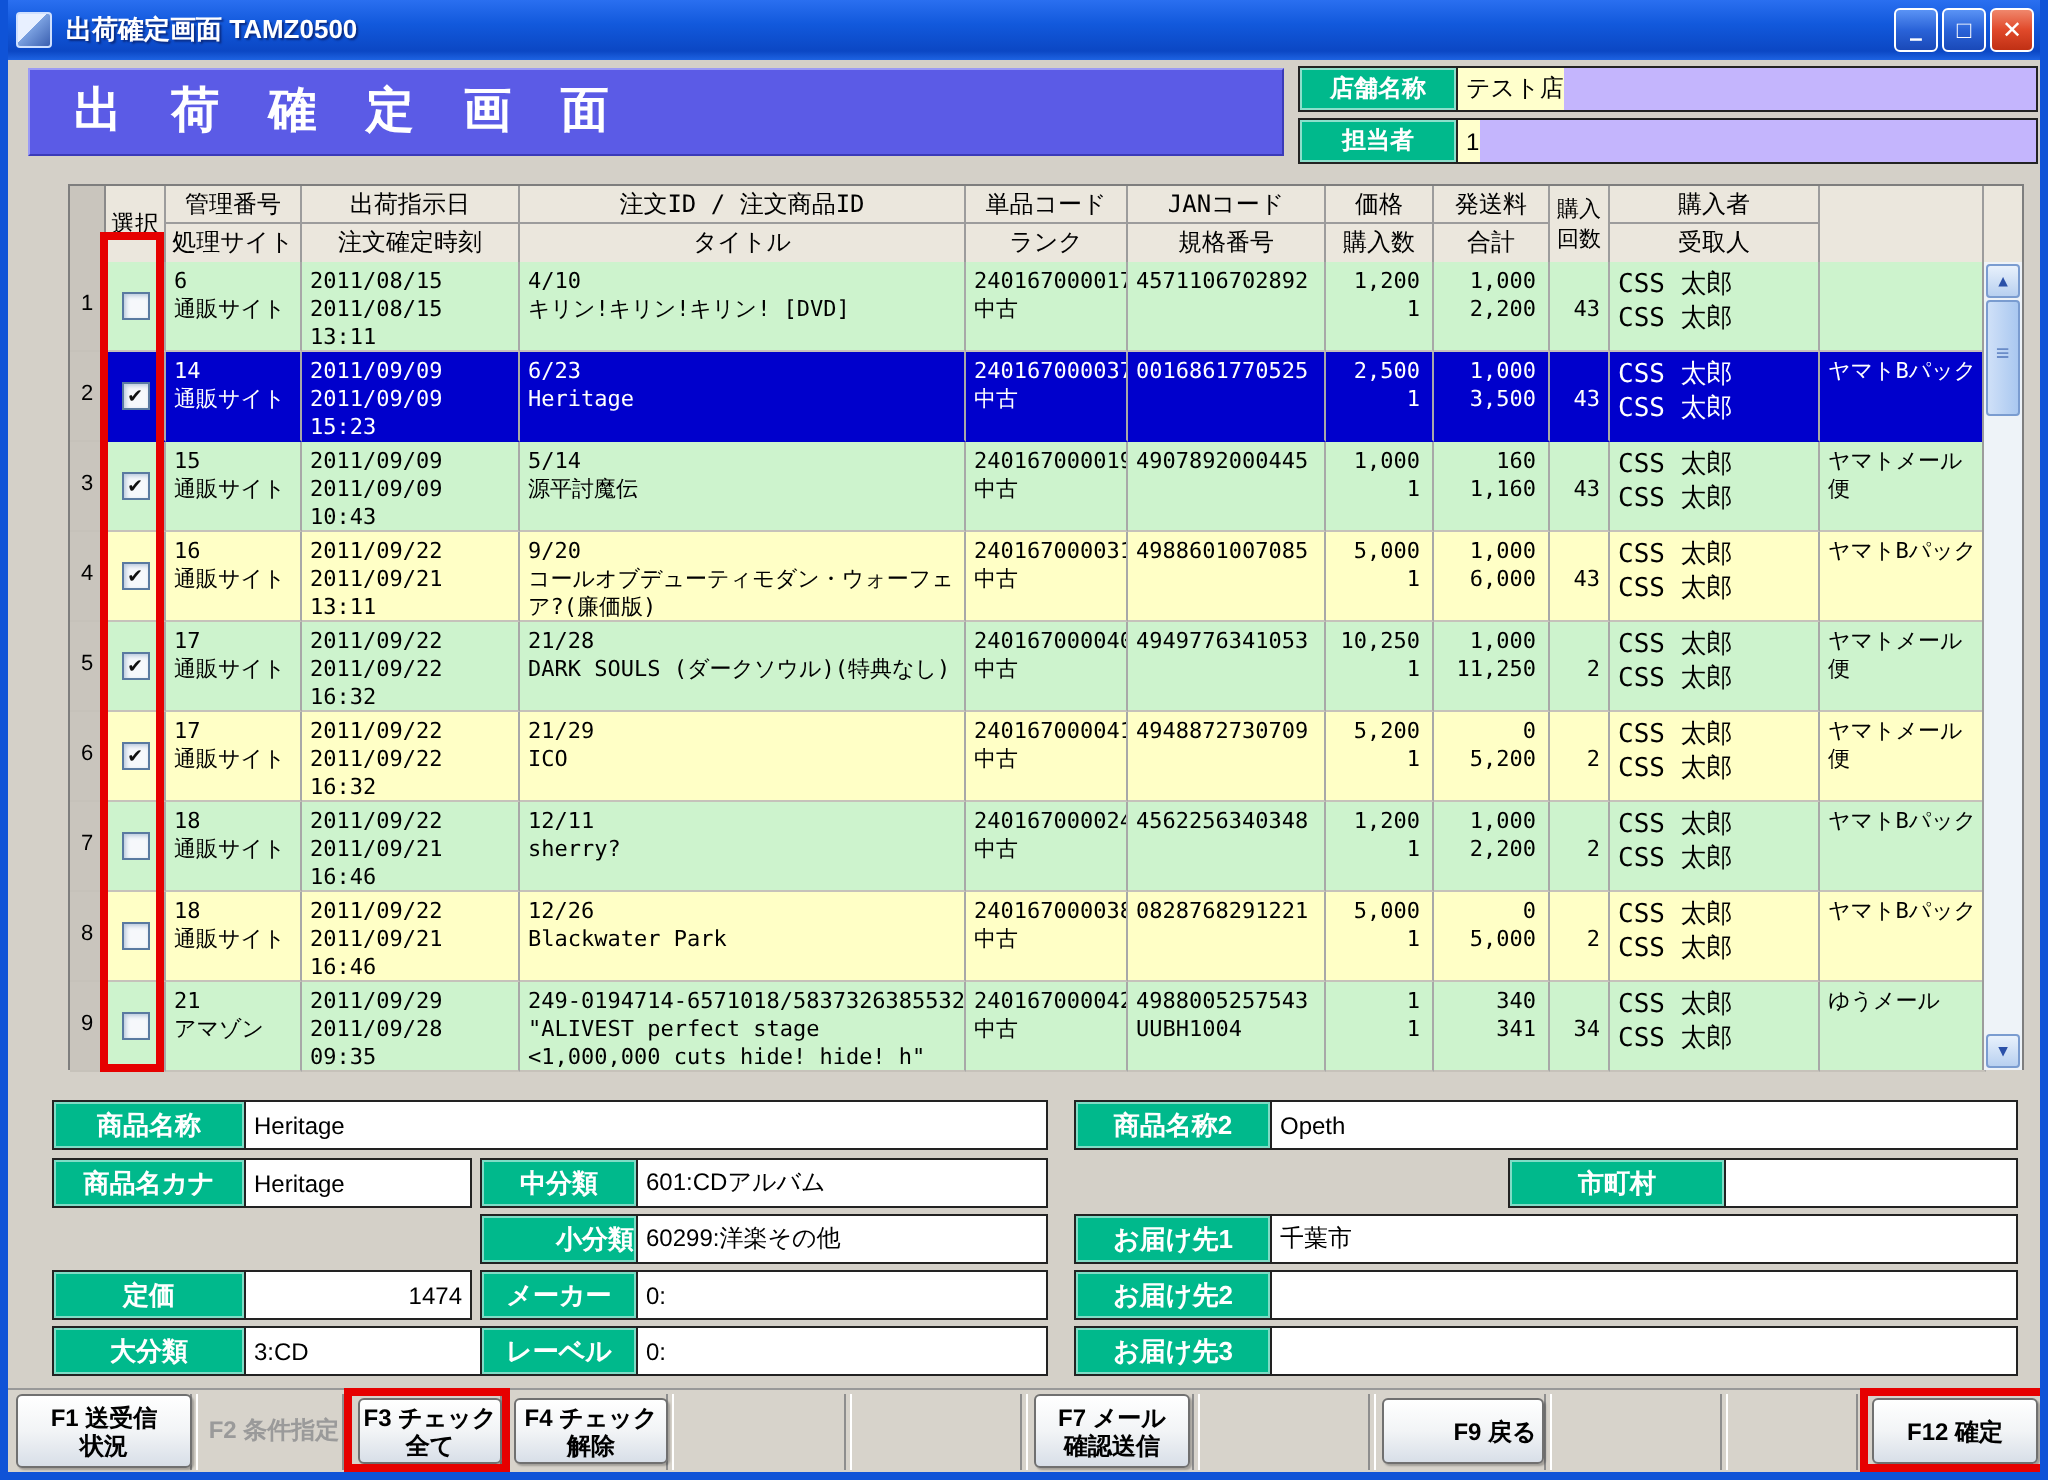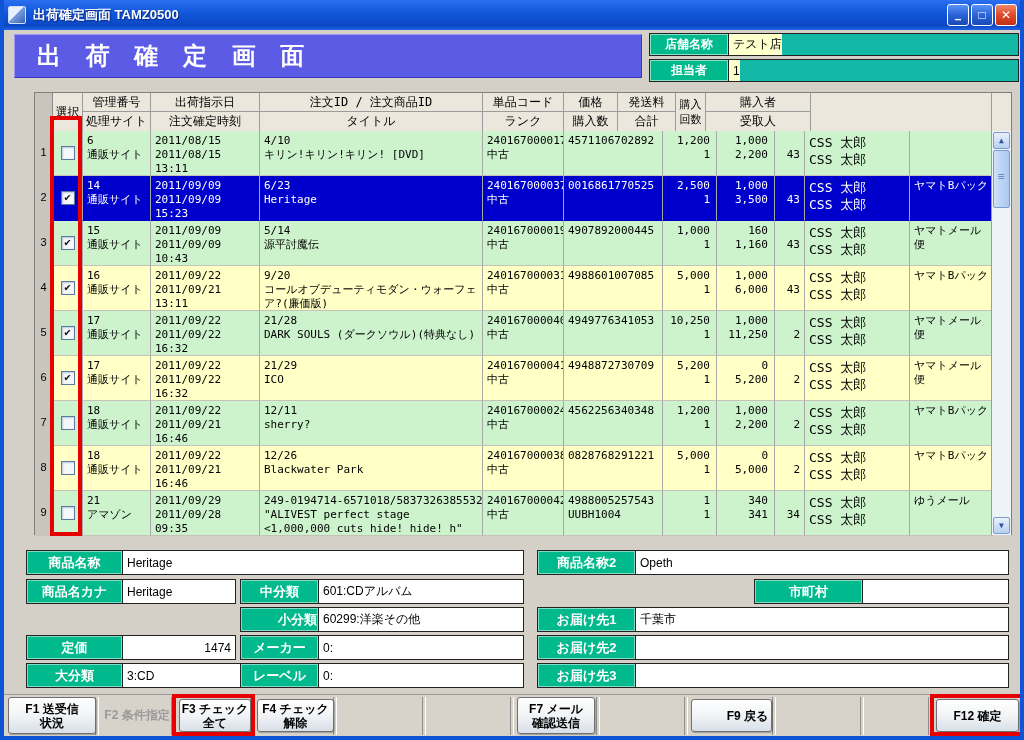--- a/index.html
+++ b/index.html
@@ -17,21 +17,21 @@
   .tb-btns{position:absolute;right:7px;top:4px;display:flex;gap:2px;}
   .tb-btn{width:22px;height:22px;border-radius:3px;border:1px solid #fff;
     color:#fff;font-size:12px;font-weight:bold;display:flex;align-items:center;justify-content:center;
     background:linear-gradient(180deg,#5a93f5 0%,#2a63d8 50%,#1a49b8 100%);box-sizing:border-box;}
   .tb-btn.close{background:linear-gradient(180deg,#f0876c 0%,#e0492a 50%,#c03014 100%);}
   .tb-btn.min span{margin-top:8px;}
   
   .banner{position:absolute;left:10px;top:34px;width:628px;height:44px;
     background:var(--c-banner_purple,#5b5be6);border:1px solid #9a9af5;border-bottom-color:#3a3ab8;border-right-color:#3a3ab8;
     color:#fff;font-weight:bold;font-size:24px;letter-spacing:9px;line-height:42px;padding-left:22px;box-sizing:border-box;}
-  .hgroup{position:absolute;display:flex;border:1px solid #222;background:#14b8a6;box-sizing:border-box;}
+  .hgroup{position:absolute;display:flex;border:1px solid #222;background:#c4b5fd;box-sizing:border-box;}
   .hlabel{background:var(--c-accent_green,#00b98c);color:#fff;font-weight:bold;font-size:12px;
     display:flex;align-items:center;justify-content:center;border-right:1px solid #222;
     box-shadow:inset 0 0 0 1px rgba(255,255,255,.55);box-sizing:border-box;}
   .hfield{background:var(--c-field_yellow,#ffffcc);font-size:12px;display:flex;align-items:center;
     padding-left:4px;box-sizing:border-box;color:#000;}
   
   .table{position:absolute;left:30px;top:92px;width:978px;height:443px;border:1px solid #7e7e7e;
     background:#fff;box-sizing:border-box;font-family:"DejaVu Sans Mono","DejaVu Sans",monospace;}
   .thead{display:flex;height:38px;background:#ebe7dd;}
   .th{box-sizing:border-box;border-right:1px solid #9c9c9c;font-size:12px;color:#000;overflow:hidden;}
@@ -124,20 +124,24 @@
             <div class="t">注文確定時刻</div>
           </div>
           <div class="th" style="width:223px">
   <div class="t t1">注文ID / 注文商品ID</div>
             <div class="t">タイトル</div>
           </div>
           <div class="th" style="width:81px">
   <div class="t t1">単品コード</div>
             <div class="t">ランク</div>
           </div>
+          <div class="th" style="width:99px">
+  <div class="t t1">JANコード</div>
+            <div class="t">規格番号</div>
+          </div>
           <div class="th" style="width:54px">
   <div class="t t1">価格</div>
             <div class="t">購入数</div>
           </div>
           <div class="th" style="width:58px">
   <div class="t t1">発送料</div>
             <div class="t">合計</div>
           </div>
           <div class="th single" style="width:30px;font-size:11px;">購入
 回数</div>

